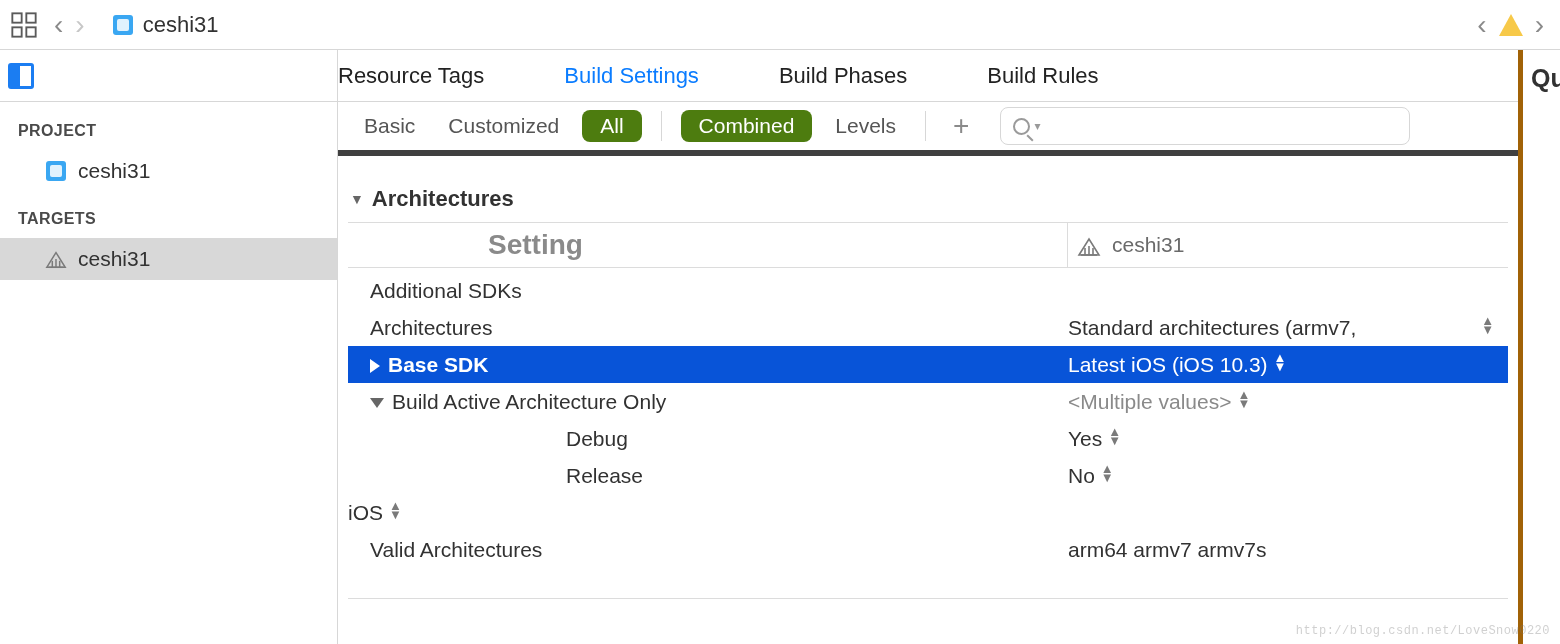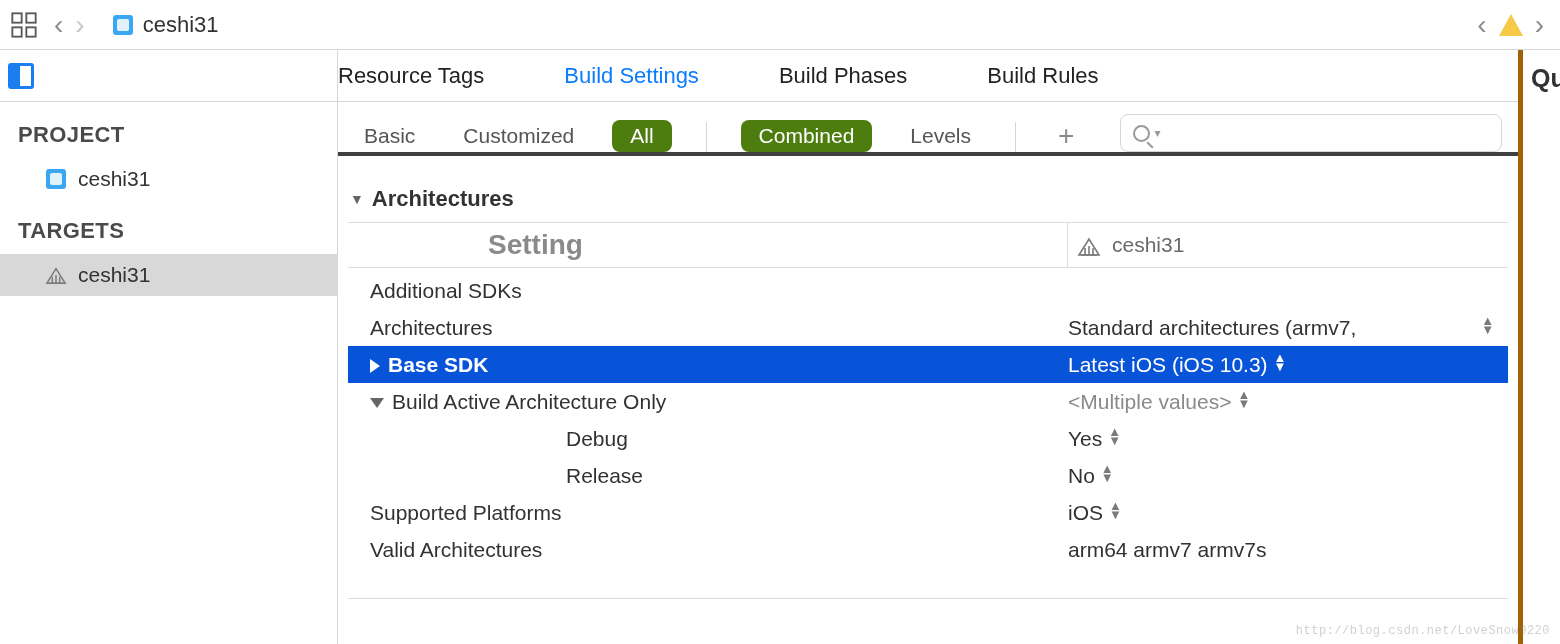--- a/index.html
+++ b/index.html
@@ -17,36 +17,36 @@
 
   
   .row { display: flex; height: calc(100% - 50px); }
 
   
   .sidebar { width: 338px; border-right: 1px solid #d7d7d7; display: flex; flex-direction: column; }
   .side-head { height: 52px; border-bottom: 1px solid #d7d7d7; display: flex; align-items: center; padding-left: 8px; }
   .panel-icn { width: 26px; height: 26px; border: 3px solid #1b7df2; border-radius: 3px; position: relative; }
   .panel-icn::before { content: ""; position: absolute; left: 0; top: 0; bottom: 0; width: 9px; background: #1b7df2; }
   .side-body { padding-top: 14px; }
-  .side-lbl { font-size: 22px; font-weight: 600; color: #4a4a4a; letter-spacing: .4px; padding: 6px 18px 10px; }
+  .side-lbl { font-size: 16px; font-weight: 600; color: #4a4a4a; letter-spacing: .4px; padding: 6px 18px 10px; }
   .side-item { display: flex; align-items: center; height: 42px; padding-left: 44px; cursor: pointer; }
   .side-item.sel { background: #d8d8d8; }
   .side-item .mini { width: 24px; height: 24px; margin-right: 10px; }
   .side-item span { font-size: 21px; }
 
   
   .main { flex: 1; display: flex; flex-direction: column; }
 
   
   .tabs { height: 52px; border-bottom: 1px solid #d7d7d7; display: flex; align-items: center; gap: 80px; }
   .tab { font-size: 22px; color: #222; cursor: pointer; }
   .tab.active { color: #0a7cff; }
 
   
-  .filter { height: 54px; border-bottom: 4px solid #404040; display: flex; align-items: flex-end; padding: 0 16px; gap: 28px; }
+  .filter { height: 54px; border-bottom: 6px solid #404040; display: flex; align-items: center; padding: 0 16px; gap: 13px; }
   .fbtn { font-size: 21px; color: #555; padding: 4px 10px; border-radius: 6px; cursor: pointer; }
   .pill { background: #4d7c0f; color: #fff; border-radius: 8px; padding: 4px 18px; font-size: 21px; cursor: pointer; }
   .vsep { width: 1px; height: 30px; background: #d7d7d7; margin: 0 6px; }
   .plus { font-size: 28px; color: #8a8a8a; cursor: pointer; padding: 0 8px; }
   .search { flex: 1; height: 38px; border: 1px solid #d7d7d7; border-radius: 8px; display: flex; align-items: center; padding: 0 12px; margin-left: 10px; max-width: 410px; }
   .mag { width: 17px; height: 17px; border: 2px solid #9a9a9a; border-radius: 50%; position: relative; }
   .mag::after { content: ""; position: absolute; right: -6px; bottom: -6px; width: 8px; height: 2px; background: #9a9a9a; transform: rotate(45deg); }
   .schev { font-size: 12px; color: #9a9a9a; margin-left: 4px; }
   .search input { border: none; outline: none; flex: 1; font-size: 18px; margin-left: 10px; background: transparent; }
 
@@ -256,21 +256,20 @@
           <div class="tval">
             <span>No</span>
             <span class="updn">
                 <span>▲</span>
                 <span>▼</span>
               </span>
           </div>
         </div>
 
         <div class="trow">
-          <div class="tname ind1">Supported Platforms</div>
           <div class="tval">
             <span>iOS</span>
             <span class="updn">
                 <span>▲</span>
                 <span>▼</span>
               </span>
           </div>
         </div>
 
         <div class="trow">

